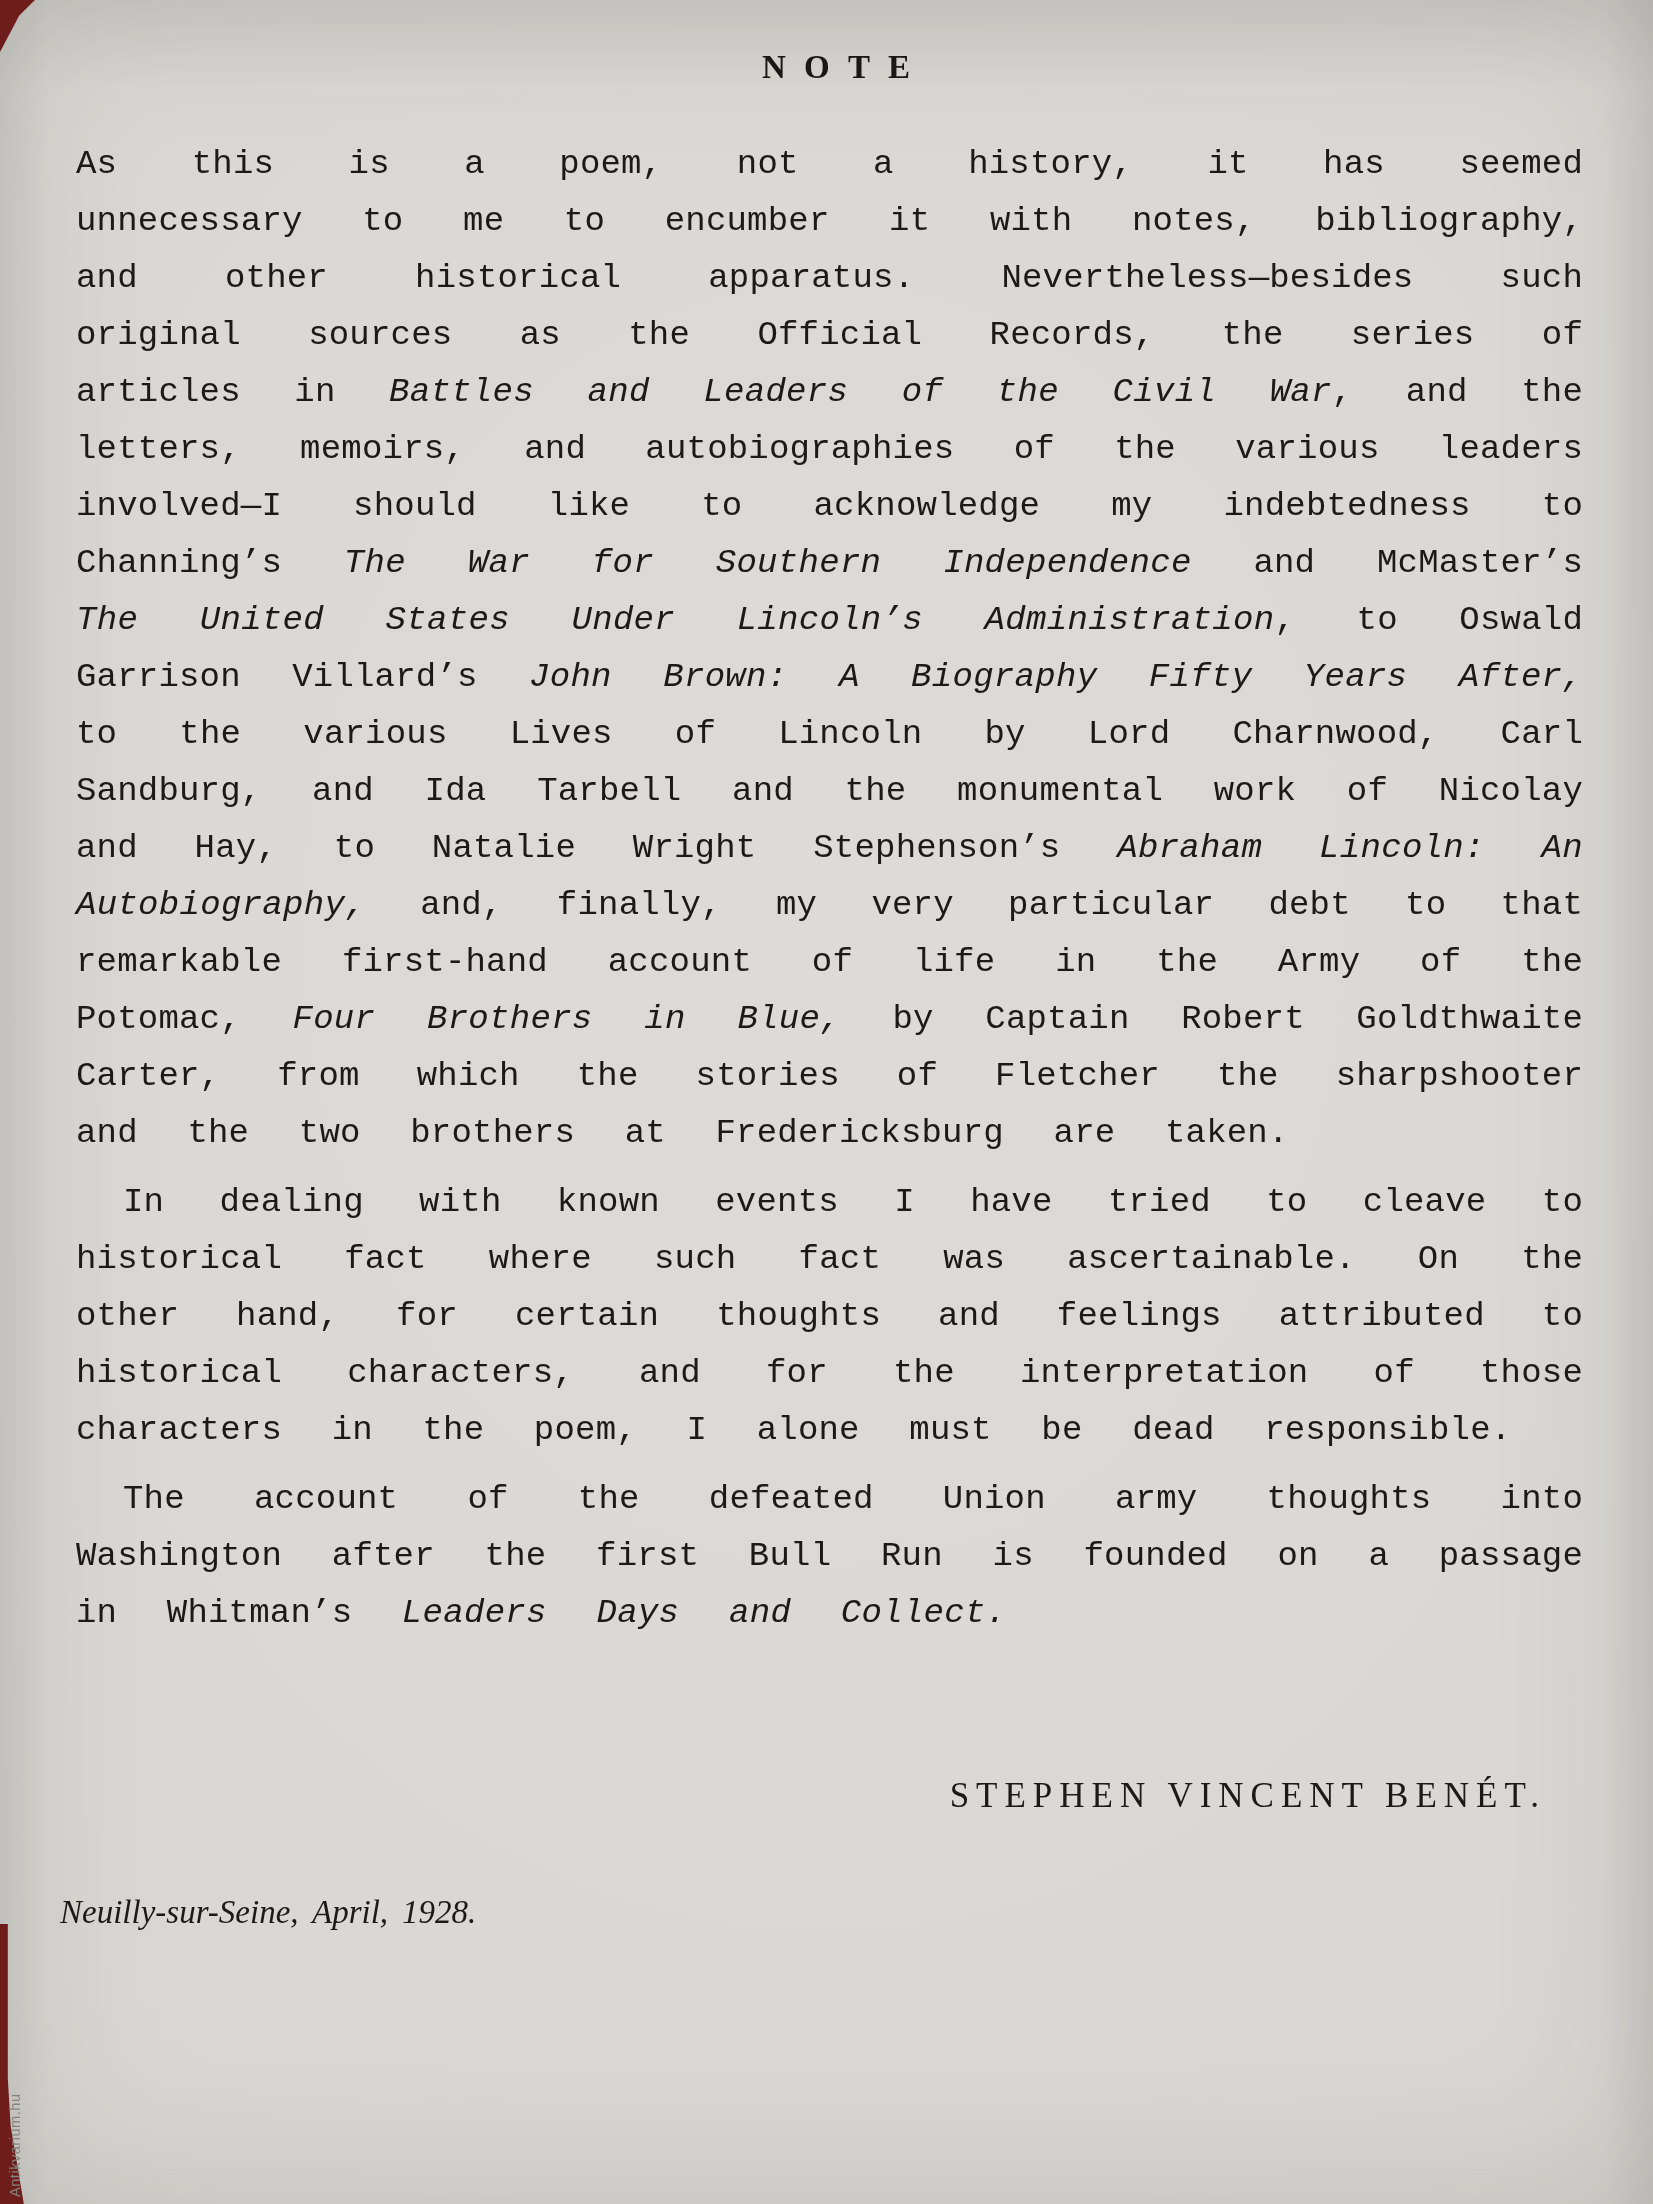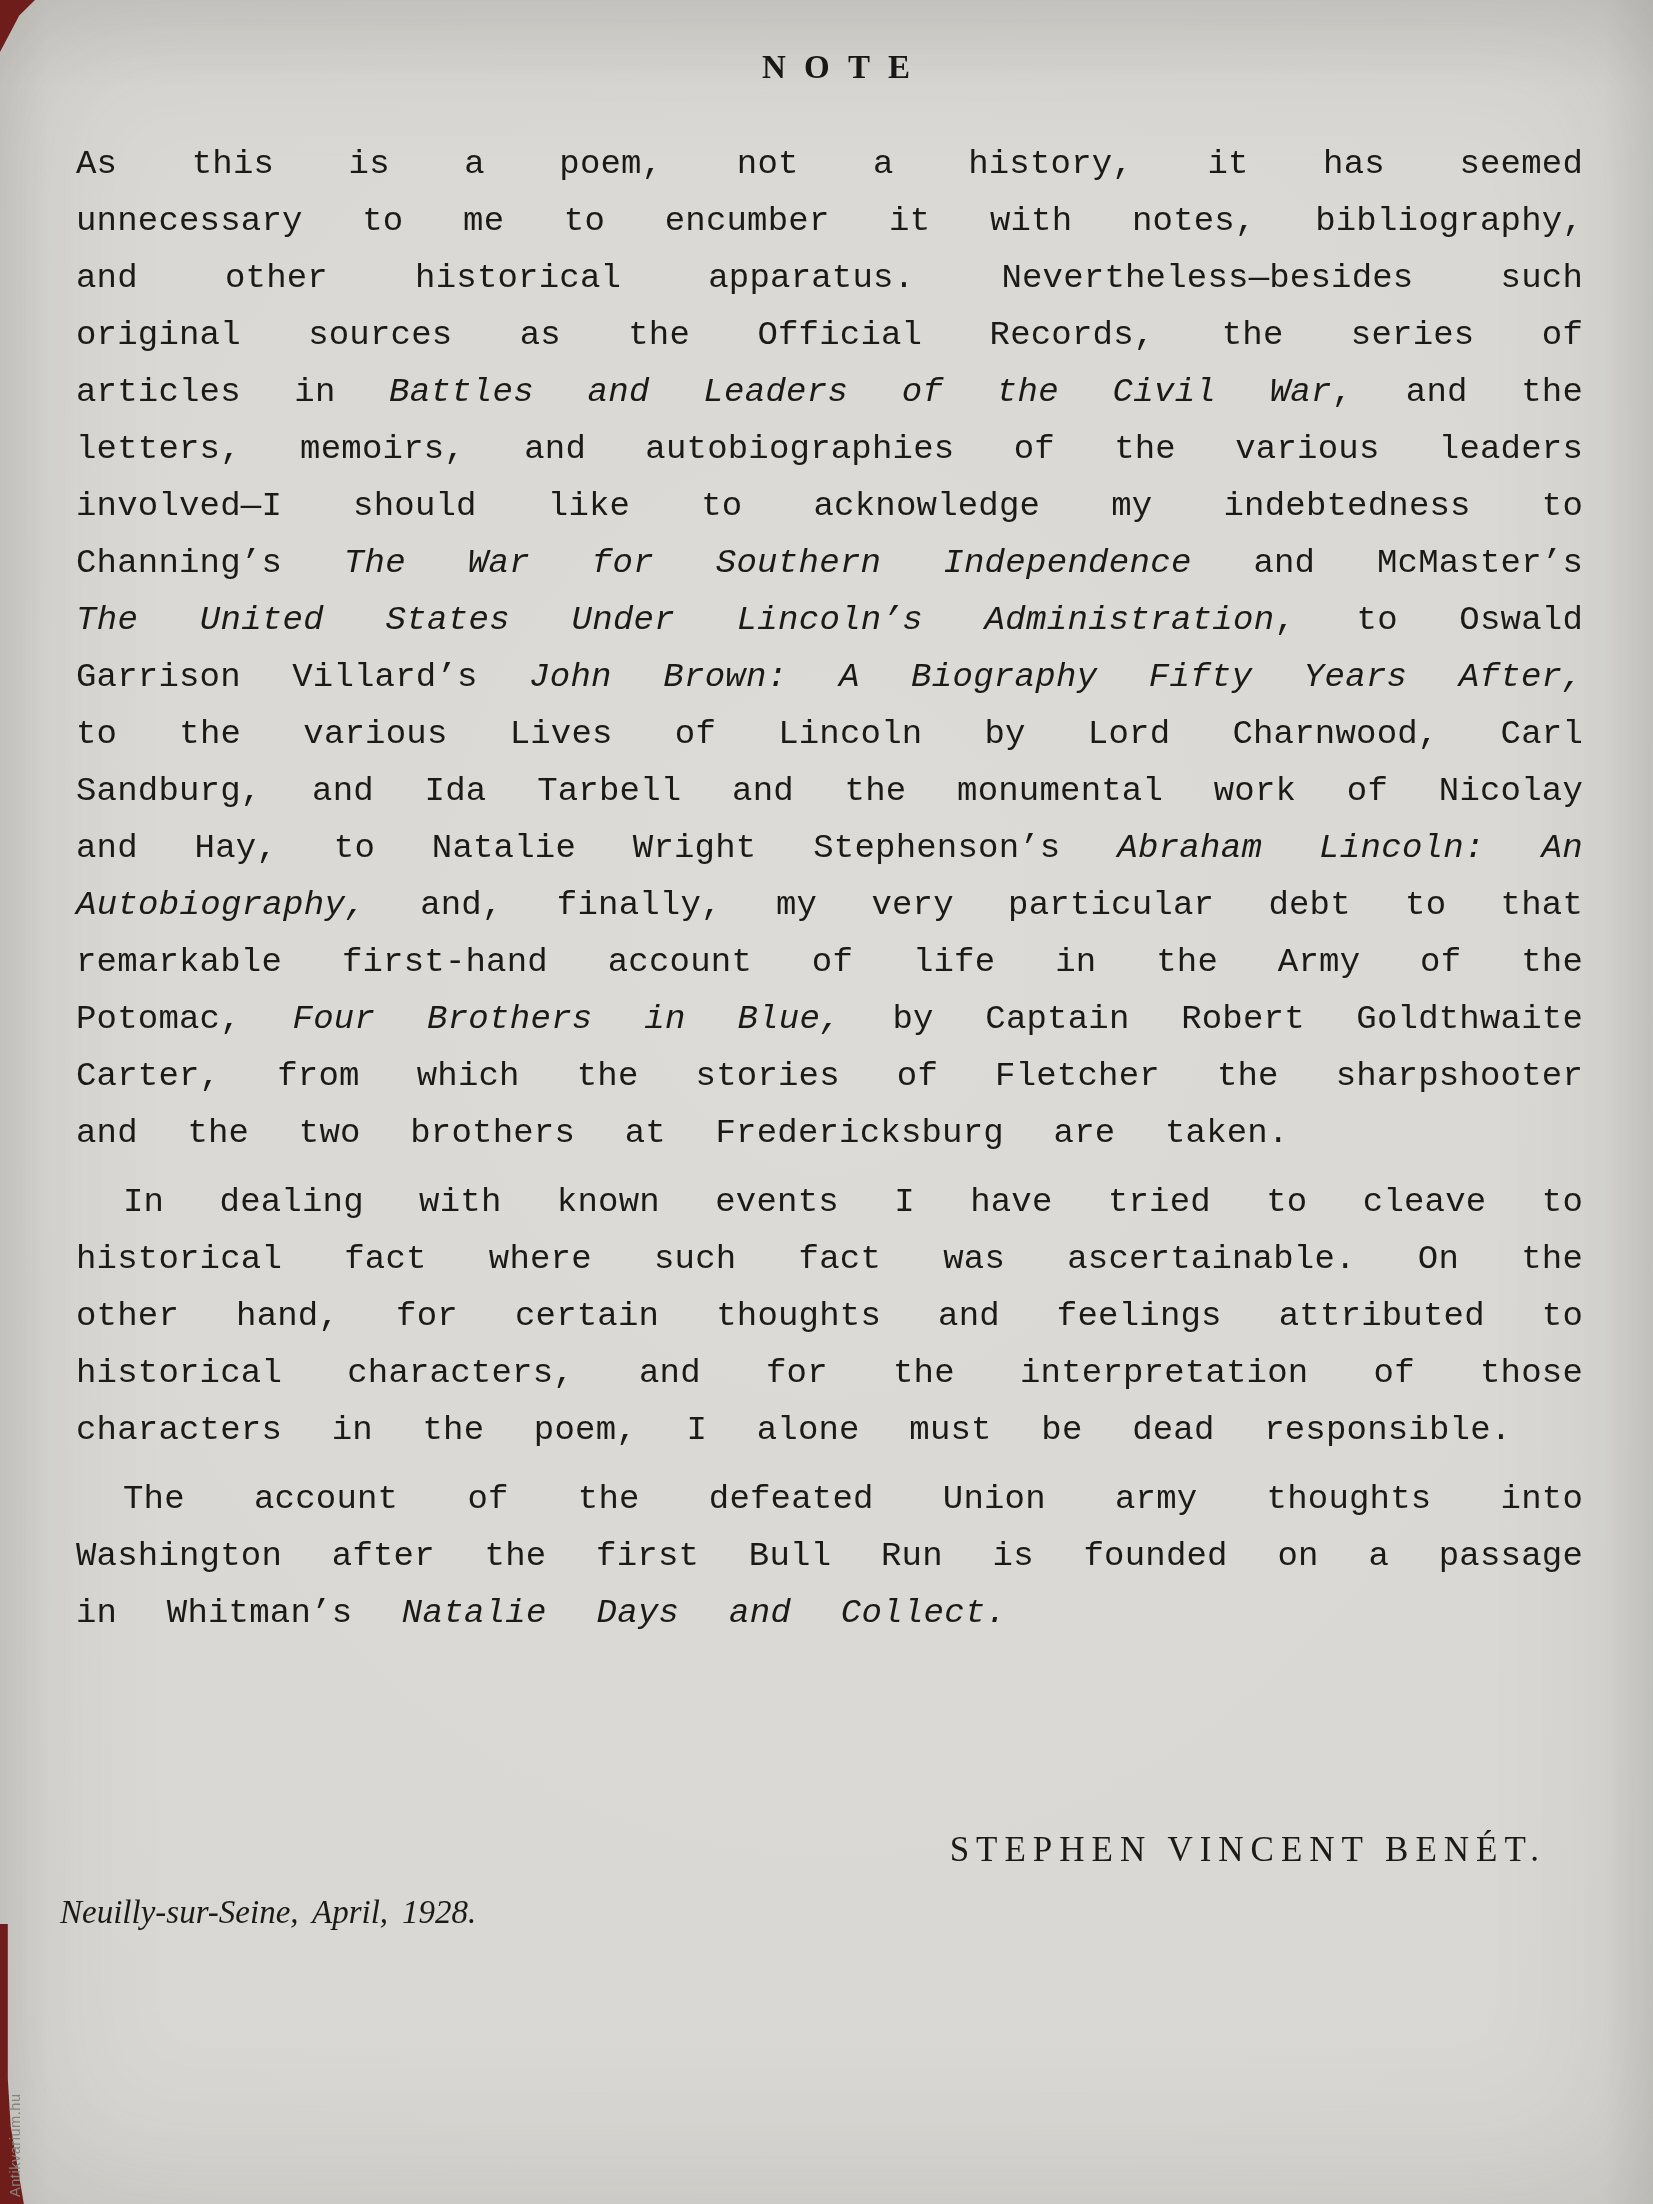--- a/index.html
+++ b/index.html
@@ -31,21 +31,21 @@
     position: absolute; top: 124px; left: 64px; width: 1531px;
     font-size: 34px; line-height: 57px;
     text-align: justify;
     word-spacing: 29px;
     letter-spacing: 0.2px;
   }
   .para { margin: 12px; font-family: Liberation Mono, monospace; }
   .para + .para { text-indent: 47px; }
   .para em { font-style: italic; letter-spacing: 0.3px; }
   .signature {
-    position: absolute; top: 1830px; right: 115px;
+    position: absolute; top: 1776px; right: 115px;
     font-size: 35px; letter-spacing: 0.20em; margin-right: -0.20em;
     color: #1b1a18;
     white-space: nowrap;
   }
   .dateline {
     position: absolute; top: 1894px; left: 60px;
     font-size: 33px; font-style: italic;
     word-spacing: 5.8px;
   }
   .corner-mark-top {
@@ -77,20 +77,20 @@
 
   <div class="corner-mark-top"></div>
   <div class="edge-mark-bottom"></div>
   <div class="watermark">Antikvarium.hu</div>
 
   <h1 class="title">NOTE</h1>
 
   <div class="note-body">
     <p class="para"><span>As this is a poem, not a history, it has seemed unnecessary to me to encumber it with notes, bibliography, and other historical apparatus. Nevertheless—besides such original sources as the Official Records, the series of articles in </span><em>Battles and Leaders of the Civil War</em><span>, and the letters, memoirs, and autobiographies of the various leaders involved—I should like to acknowledge my indebtedness to Channing’s </span><em>The War for Southern Independence</em><span> and McMaster’s </span><em>The United States Under Lincoln’s Administration</em><span>, to Oswald Garrison Villard’s </span><em>John Brown: A Biography Fifty Years After,</em><span> to the various Lives of Lincoln by Lord Charnwood, Carl Sandburg, and Ida Tarbell and the monumental work of Nicolay and Hay, to Natalie Wright Stephenson’s </span><em>Abraham Lincoln: An Autobiography,</em><span> and, finally, my very particular debt to that remarkable first-hand account of life in the Army of the Potomac, </span><em>Four Brothers in Blue,</em><span> by Captain Robert Goldthwaite Carter, from which the stories of Fletcher the sharpshooter and the two brothers at Fredericksburg are taken.</span></p>
     <p class="para"><span>In dealing with known events I have tried to cleave to historical fact where such fact was ascertainable. On the other hand, for certain thoughts and feelings attributed to historical characters, and for the interpretation of those characters in the poem, I alone must be dead responsible.</span></p>
-    <p class="para"><span>The account of the defeated Union army thoughts into Washington after the first Bull Run is founded on a passage in Whitman’s </span><em>Natalie Days and Collect.</em></p>
+    <p class="para"><span>The account of the defeated Union army thoughts into Washington after the first Bull Run is founded on a passage in Whitman’s </span><em>Leaders Days and Collect.</em></p>
   </div>
 
   <div class="signature">STEPHEN VINCENT BENÉT.</div>
   <div class="dateline">Neuilly-sur-Seine, April, 1928.</div>
 
 </div>
 
 
 </body></html>

